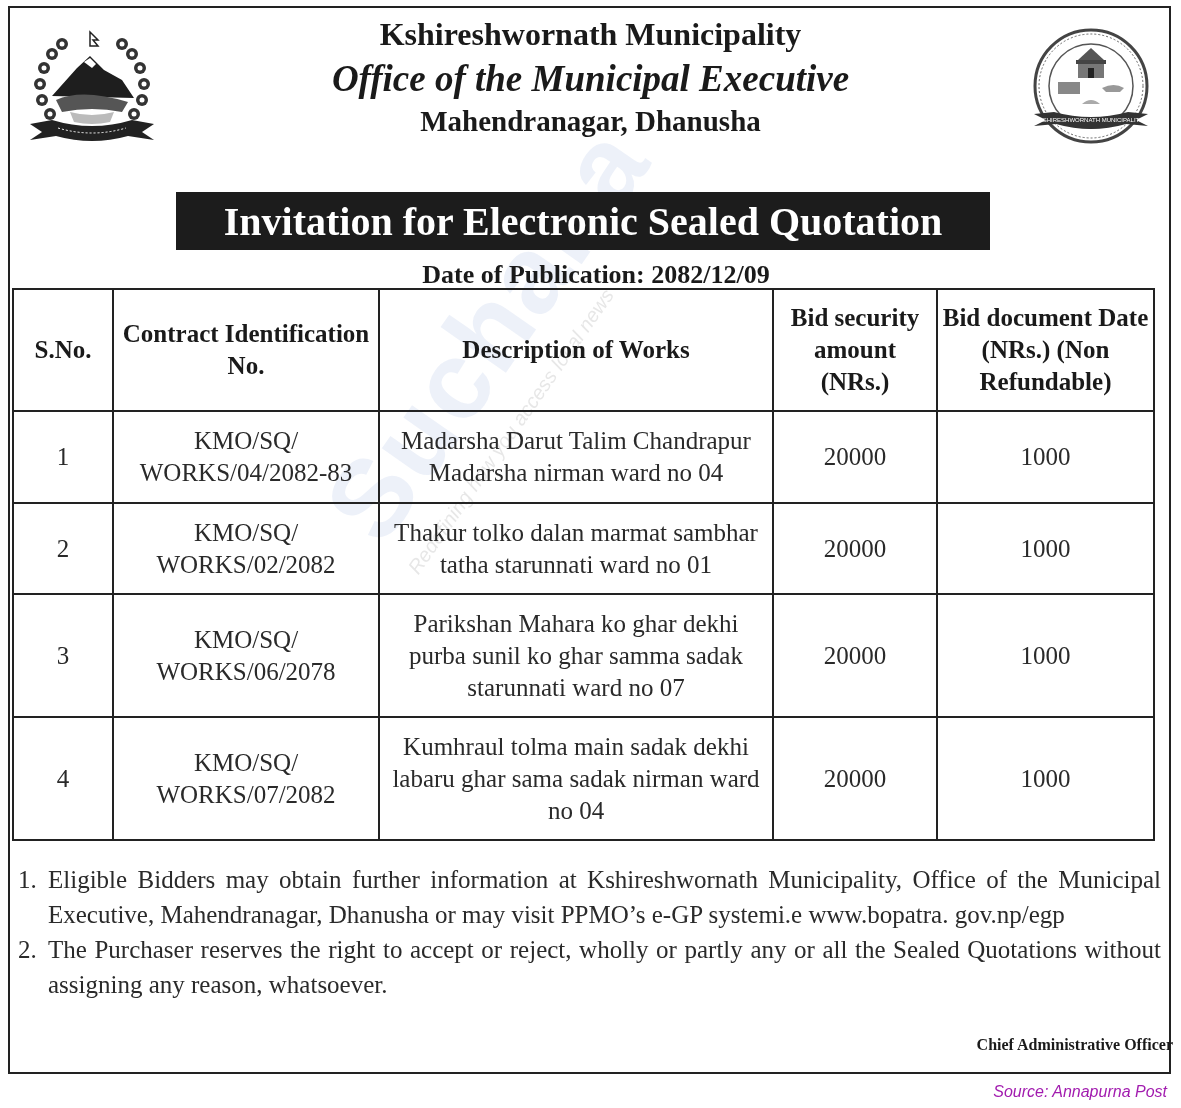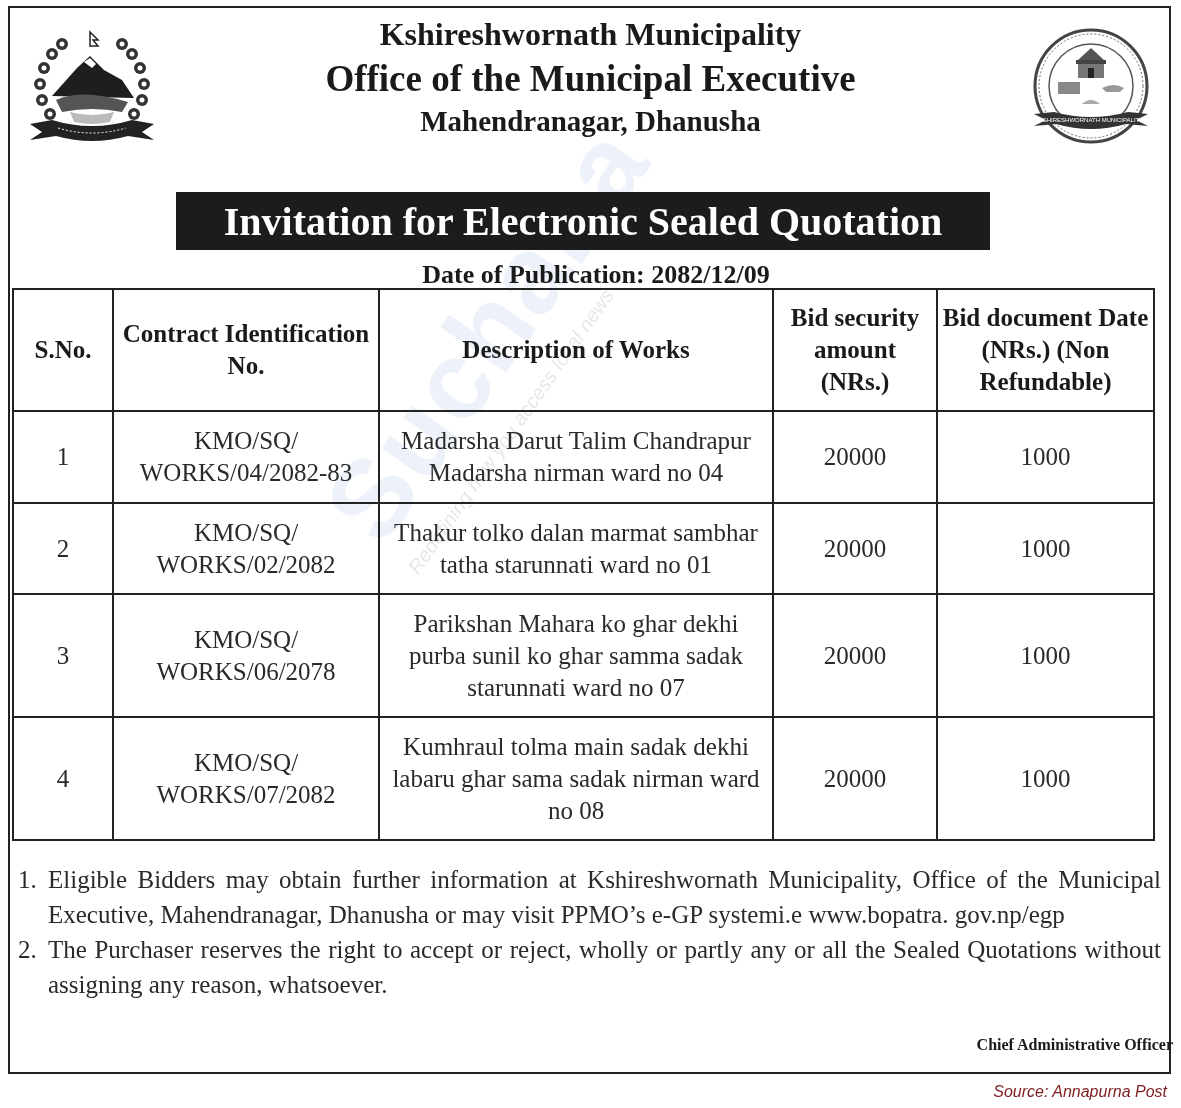--- a/index.html
+++ b/index.html
@@ -16,21 +16,21 @@
     .wm-sub { position: absolute; left: 340px; top: 420px; transform: rotate(-55deg);
               font-family: "Liberation Sans", sans-serif; font-size: 20px; font-style: italic;
               color: rgba(120,120,120,0.18); pointer-events: none; }
 
     .emblem-left { position: absolute; left: 22px; top: 28px; width: 140px; height: 120px; }
     .emblem-right { position: absolute; left: 1028px; top: 26px; width: 126px; height: 126px; }
 
     .header { position: absolute; left: 0; right: 0; top: 14px; text-align: center; }
     .h-line { font-weight: bold; margin: 0; line-height: 1; }
     .h1 { font-size: 32px; margin-top: 4px; }
-    .h2 { font-size: 37px; margin-top: 10px; }
+    .h2 { font-size: 37px; margin-top: 10px; font-style: italic; }
     .h3 { font-size: 29px; margin-top: 10px; }
     .h4 { font-size: 29px; margin-top: 12px; }
 
     .banner { position: absolute; left: 176px; top: 192px; width: 814px; height: 58px;
               background: #1c1c1c; color: #fff; font-weight: bold; font-size: 40px;
               display: flex; align-items: center; justify-content: center; }
     .pubdate { position: absolute; left: 0; right: 0; top: 260px; text-align: center;
                font-weight: bold; font-size: 26px; padding-left: 11px; }
 
     table.works { position: absolute; left: 12px; top: 288px; width: 1141px;
@@ -45,21 +45,21 @@
     tr.r4 td { height: 121px; }
 
     .notes { position: absolute; left: 18px; top: 862px; width: 1143px; font-size: 25px;
              line-height: 35px; color: #2a2a2a; }
     .note { display: flex; }
     .note-num { width: 30px; flex: none; }
     .note-text { flex: 1; text-align: justify; }
 
     .signature { position: absolute; right: 8px; top: 1036px; font-weight: bold; font-size: 16px; }
     .source { position: absolute; right: 14px; top: 1083px; font-family: "Liberation Sans", sans-serif;
-              font-style: italic; font-size: 16px; color: #7f1d1d; }
+              font-style: italic; font-size: 16px; color: #a21caf; }
   </style>
 </head>
 <body>
 
 <div class="notice"></div>
 
 <div class="wm">Suchana</div>
 <div class="wm-sub">Redefining how you access local news</div>
 
 <div class="emblem-left">
@@ -174,21 +174,21 @@
     <tr class="r3">
       <td>3</td>
       <td><span>KMO/SQ/</span><br><span>WORKS/06/2078</span></td>
       <td>Parikshan Mahara ko ghar dekhi purba sunil ko ghar samma sadak starunnati ward no 07</td>
       <td>20000</td>
       <td>1000</td>
     </tr>
     <tr class="r4">
       <td>4</td>
       <td><span>KMO/SQ/</span><br><span>WORKS/07/2082</span></td>
-      <td>Kumhraul tolma main sadak dekhi labaru ghar sama sadak nirman ward no 08</td>
+      <td>Kumhraul tolma main sadak dekhi labaru ghar sama sadak nirman ward no 04</td>
       <td>20000</td>
       <td>1000</td>
     </tr>
   </tbody>
 </table>
 
 <div class="notes">
   <div class="note">
     <span class="note-num">1.</span>
     <span class="note-text">Eligible Bidders may obtain further information at Kshireshwornath Municipality, Office of the Municipal Executive, Mahendranagar, Dhanusha or may visit PPMO’s e-GP systemi.e www.bopatra. gov.np/egp</span>

